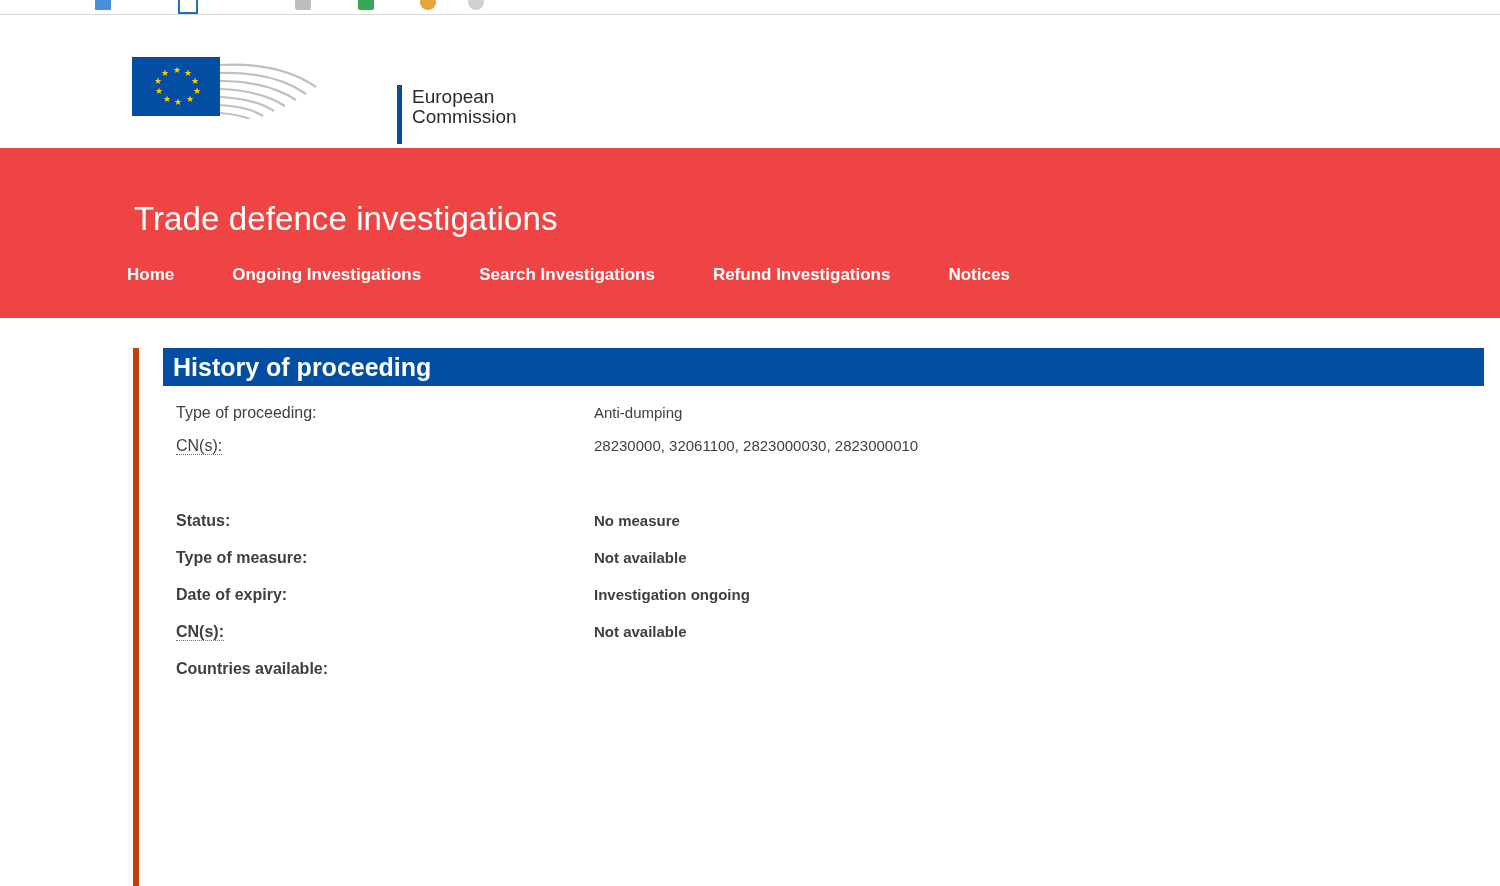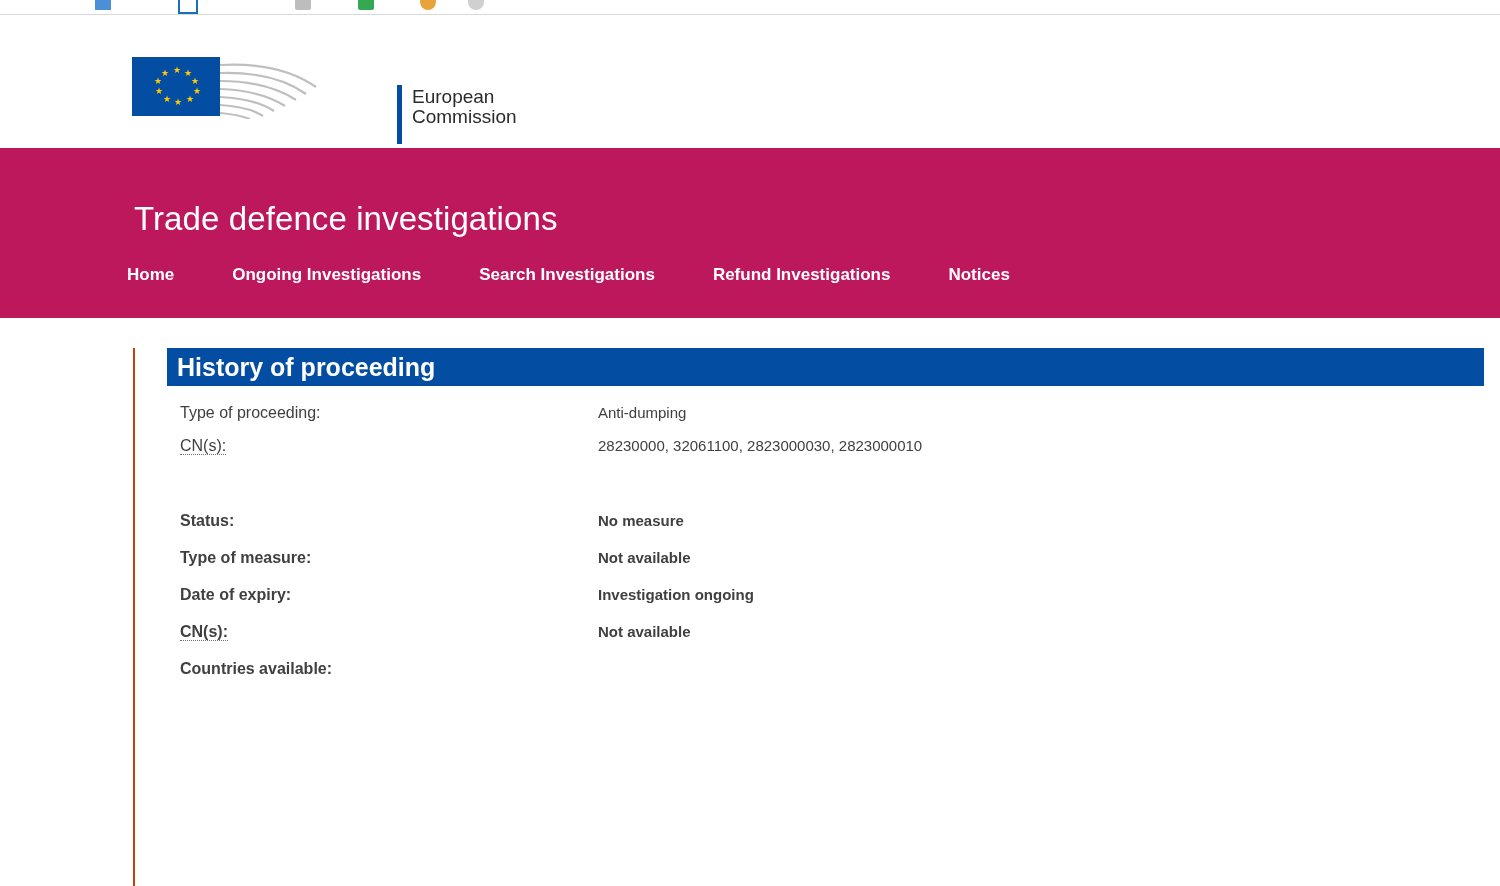--- a/index.html
+++ b/index.html
@@ -85,21 +85,21 @@
     position: absolute;
     left: 265px;
     top: 28px;
     width: 5px;
     height: 59px;
     background: #034ea2;
   }
 
   
   .site-banner {
-    background: #be185d;
+    background: #ef4444;
     height: 170px;
     position: relative;
   }
   .site-title {
     position: absolute;
     left: 134px;
     top: 30px;
     color: #ffffff;
     font-size: 33px;
     font-weight: normal;
@@ -127,24 +127,24 @@
   .content {
     position: relative;
     background: #ffffff;
     padding-top: 30px;
     height: 569px;
     box-sizing: border-box;
   }
   .content-panel {
     margin-left: 133px;
     margin-right: 0;
-    border-left: 2px solid #c2410c;
+    border-left: 6px solid #c2410c;
     height: 100%;
     box-sizing: border-box;
-    padding-left: 8px;
+    padding-left: 0;
   }
   .section-header {
     background: #034ea2;
     color: #ffffff;
     font-size: 25px;
     font-weight: bold;
     height: 38px;
     line-height: 38px;
     padding-left: 10px;
     margin-left: 24px;

